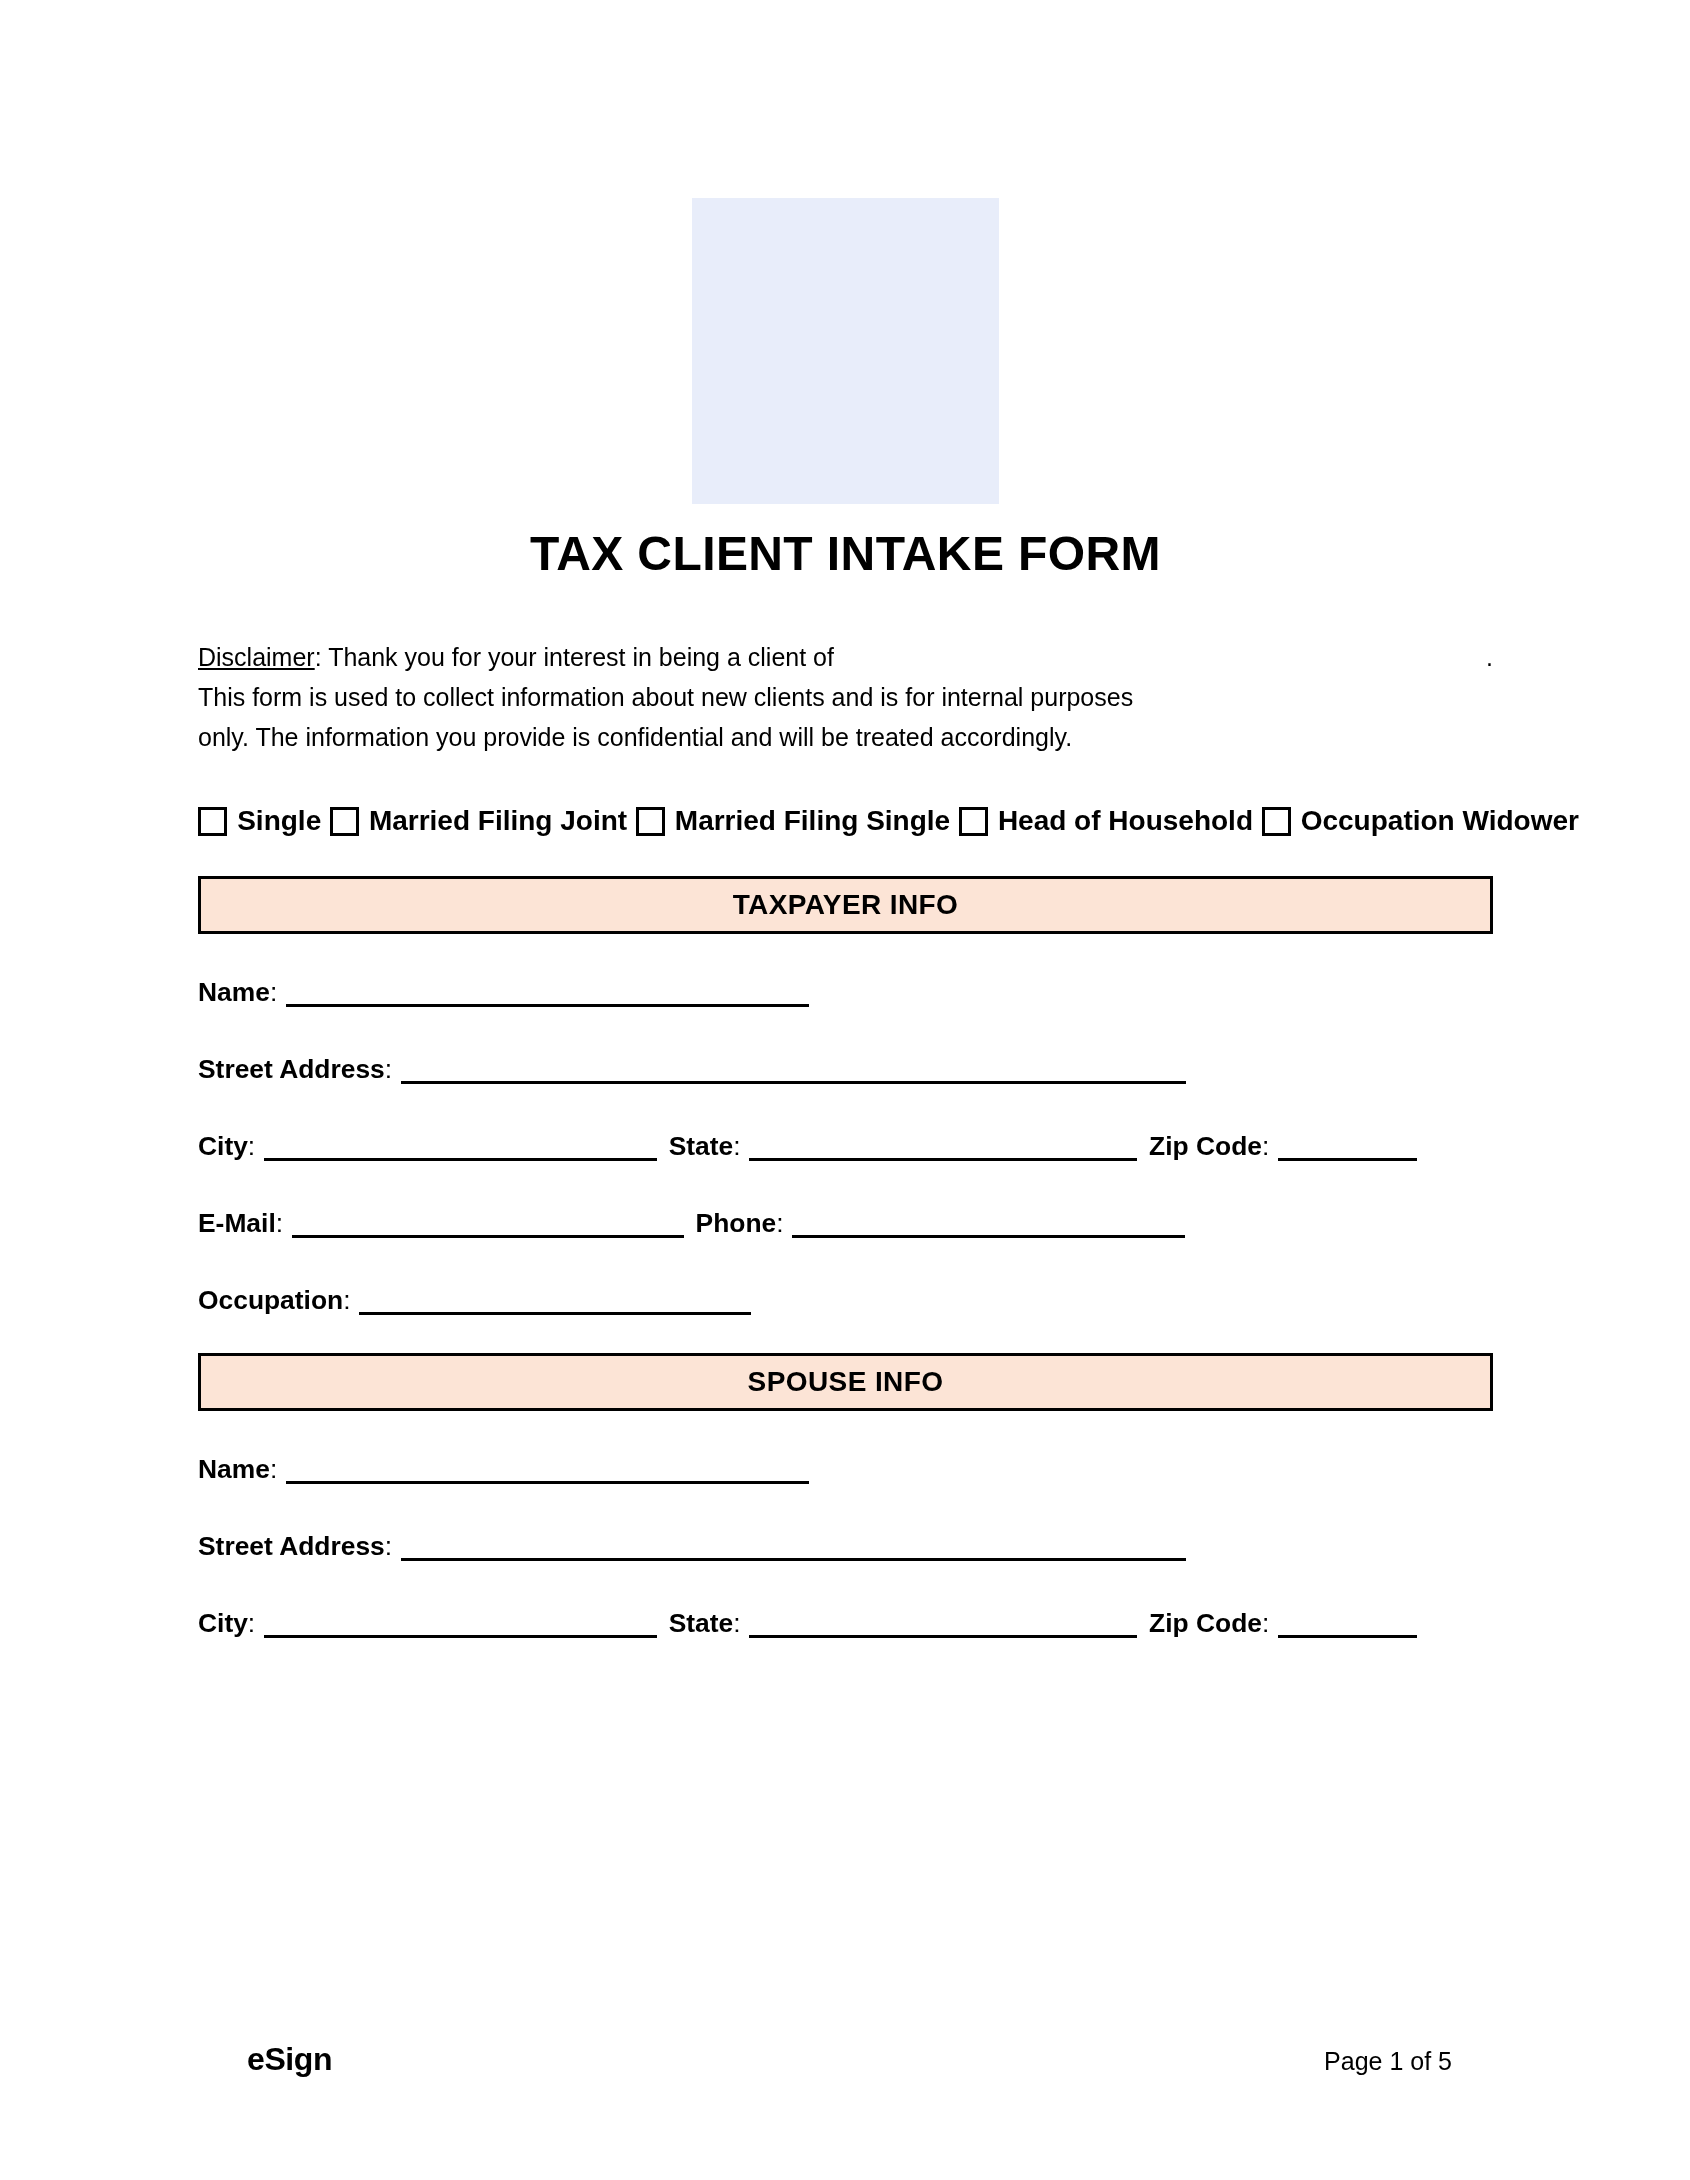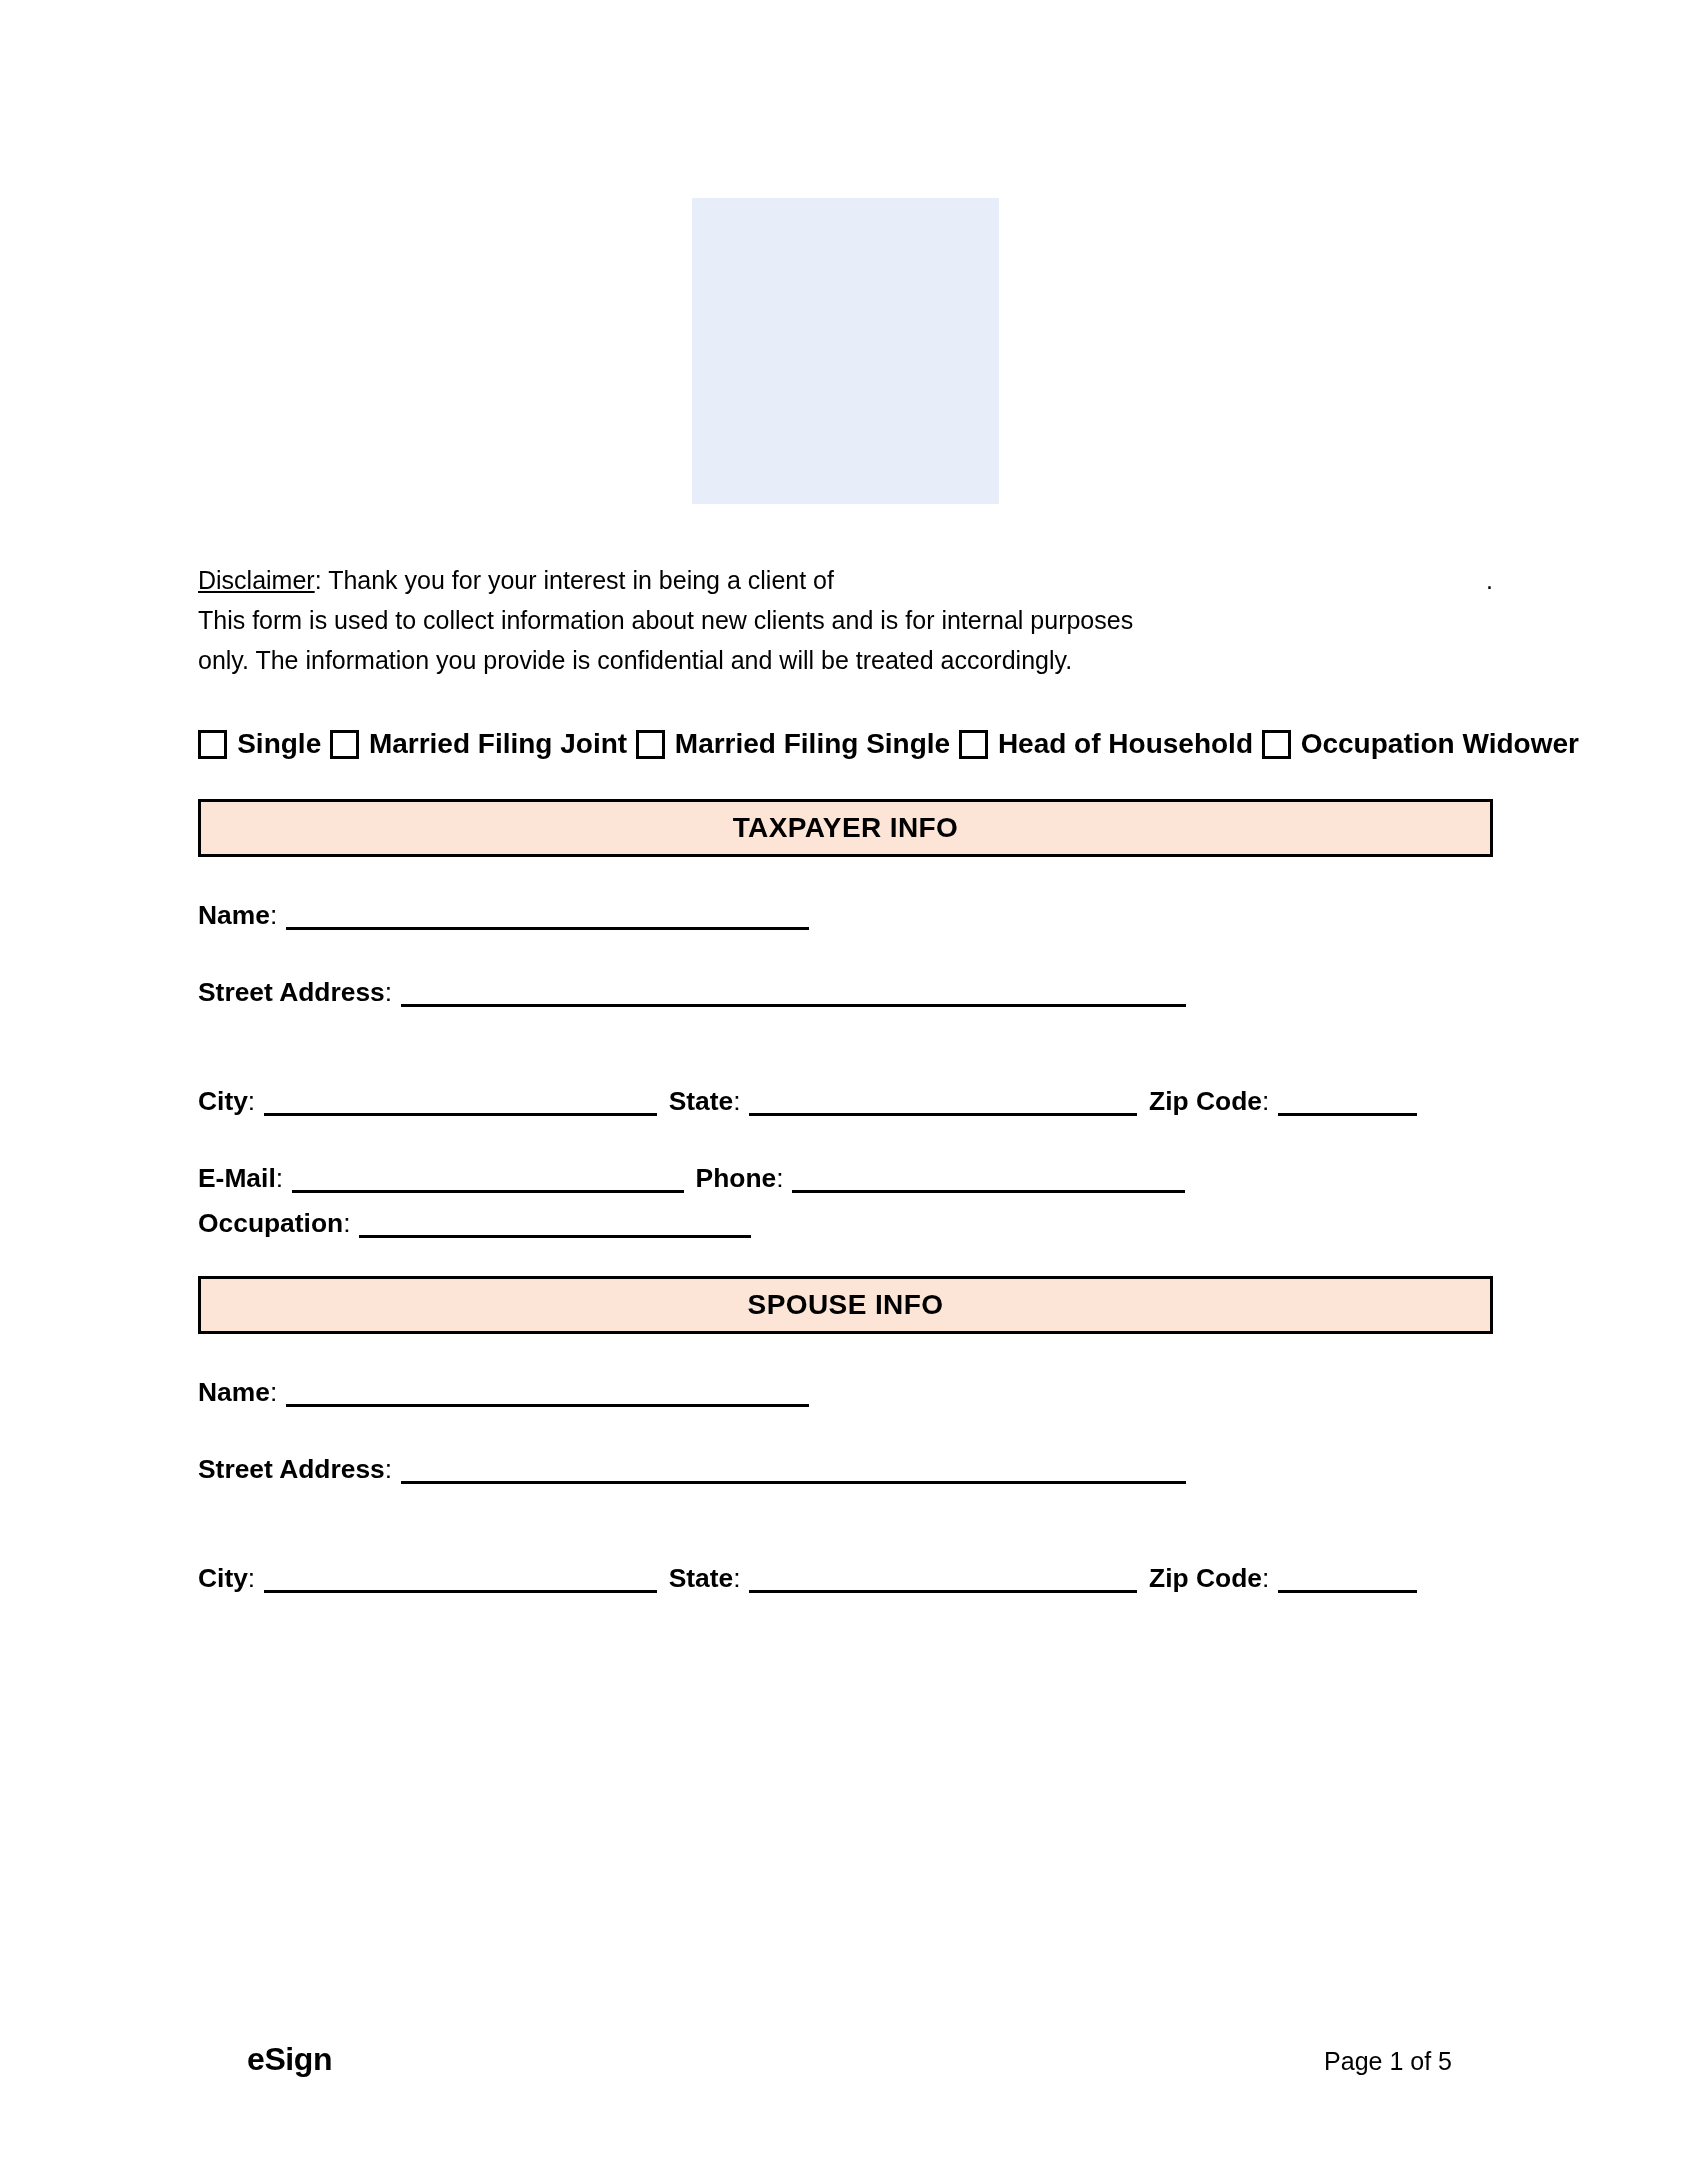--- a/index.html
+++ b/index.html
@@ -68,21 +68,21 @@
   .option-label{font-size:28px;font-weight:bold;white-space:nowrap;}
   .field-row{
     margin-top:43px;
     height:34px;
     display:flex;align-items:baseline;
     font-size:26.4px;
     white-space:nowrap;
   }
   .lbl{font-weight:bold;}
   .colon{font-weight:normal;}
-  .ml{margin-left:12px;margin-top:32px;}
+  .ml{margin-left:12px;}
   .uline{
     display:inline-block;
     height:10.2px;
     border-bottom:3.4px solid #000;
     position:relative;top:6px;
     margin-left:8.5px;
     flex:0 0 auto;
   }
   .w-name{width:523px;}
   .w-street{width:785px;}
@@ -102,20 +102,21 @@
   .brand{font-size:32px;font-weight:bold;letter-spacing:-0.4px;}
   .page-number{font-size:25px;}
 </style>
 </head>
 <body>
 
 <div class="page">
   <div class="logo-placeholder"></div>
 
   <div class="content">
+    <div class="page-title">TAX CLIENT INTAKE FORM</div>
 
     <div class="disclaimer">
       <div class="disc-line1">
         <span><span class="disc-label">Disclaimer</span><span>: Thank you for your interest in being a client of</span></span>
         <span class="company-blank"></span>
         <span>.</span>
       </div>
       <div>This form is used to collect information about new clients and is for internal purposes</div>
       <div>only. The information you provide is confidential and will be treated accordingly.</div>
     </div>

